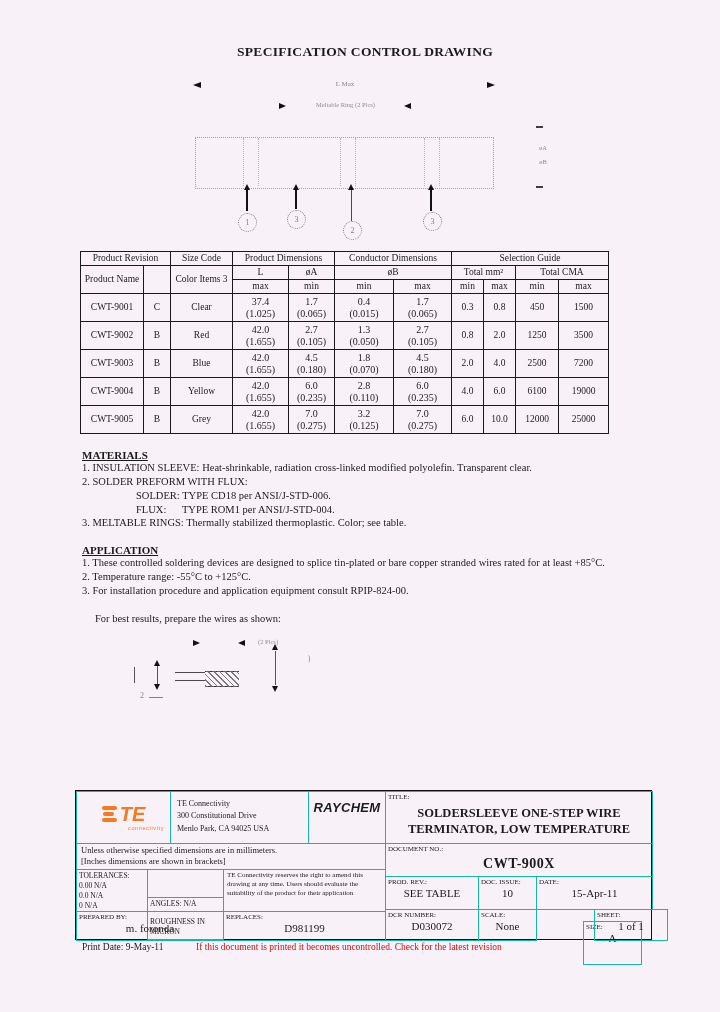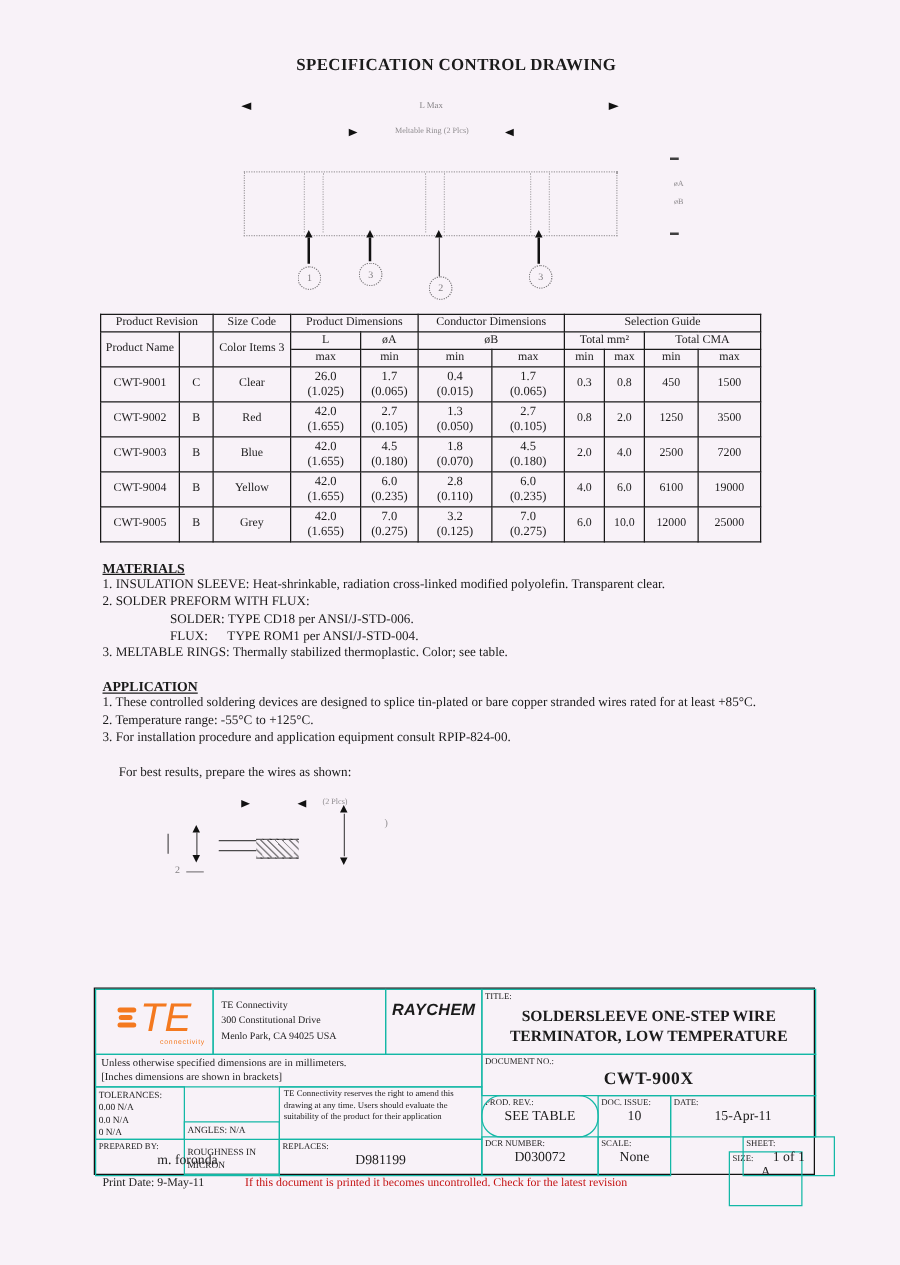--- a/index.html
+++ b/index.html
@@ -59,22 +59,22 @@
   .ttl-lines{font-size:12.5px;font-weight:bold;text-align:center;line-height:1.25;padding-top:4px;}
   .docno{font-size:14px;font-weight:bold;text-align:center;letter-spacing:.5px;padding-top:2px;}
   
   .te-wrap{display:flex;flex-direction:column;align-items:center;justify-content:center;height:100%;}
   .te-row{display:flex;align-items:center;gap:3px;}
   .te-bars{display:flex;flex-direction:column;gap:2px;align-items:flex-end;}
   .te-bars i{display:block;height:4px;border-radius:2px;background:#f4791f;}
   .te-bars i:nth-child(1){width:15px;}
   .te-bars i:nth-child(2){width:11px;margin-right:3px;}
   .te-bars i:nth-child(3){width:15px;}
-  .te-txt{color:#f4791f;font-family:"Liberation Sans",sans-serif;font-weight:normal;
-          font-style:italic;font-size:32px;line-height:1;}
+  .te-txt{color:#f4791f;font-family:"Liberation Sans",sans-serif;font-weight:bold;
+          font-style:italic;font-size:20px;line-height:1;}
   .te-sub{color:#f4791f;font-family:"Liberation Sans",sans-serif;font-size:5.5px;
           letter-spacing:.6px;margin-top:1px;align-self:flex-end;margin-right:6px;}
   
   .foot-black{position:absolute;left:82px;top:942px;font-size:9.5px;}
   .foot-red{position:absolute;left:196px;top:942px;font-size:9.5px;color:#c41414;}
 </style>
 </head>
 <body>
 
 <div class="page">
@@ -157,21 +157,21 @@
         <th>min</th>
         <th>max</th>
       </tr>
     </thead>
     <tbody>
       <tr>
         <td>CWT-9001</td>
         <td>C</td>
         <td>Clear</td>
         <td>
-            <div class="v">26.0</div>
+            <div class="v">37.4</div>
             <div class="v">(1.025)</div>
           </td>
         <td>
             <div class="v">1.7</div>
             <div class="v">(0.065)</div>
           </td>
         <td>
             <div class="v">0.4</div>
             <div class="v">(0.015)</div>
           </td>
@@ -376,21 +376,21 @@
       <div class="lbl">TITLE:</div>
       <div class="ttl-lines">
         <div>SOLDERSLEEVE ONE-STEP WIRE</div>
         <div>TERMINATOR, LOW TEMPERATURE</div>
       </div>
     </div>
     <div class="cell" style="left:309px;top:52px;width:268px;height:34px;">
       <div class="lbl">DOCUMENT NO.:</div>
       <div class="docno">CWT-900X</div>
     </div>
-    <div class="cell" style="left:309px;top:85px;width:94px;height:34px;border-radius:16px;">
+    <div class="cell" style="left:309px;top:85px;width:94px;height:34px;">
       <div class="lbl">PROD. REV.:</div>
       <div class="val">SEE TABLE</div>
     </div>
     <div class="cell" style="left:402px;top:85px;width:59px;height:34px;">
       <div class="lbl">DOC. ISSUE:</div>
       <div class="val">10</div>
     </div>
     <div class="cell" style="left:460px;top:85px;width:117px;height:34px;">
       <div class="lbl">DATE:</div>
       <div class="val">15-Apr-11</div>

